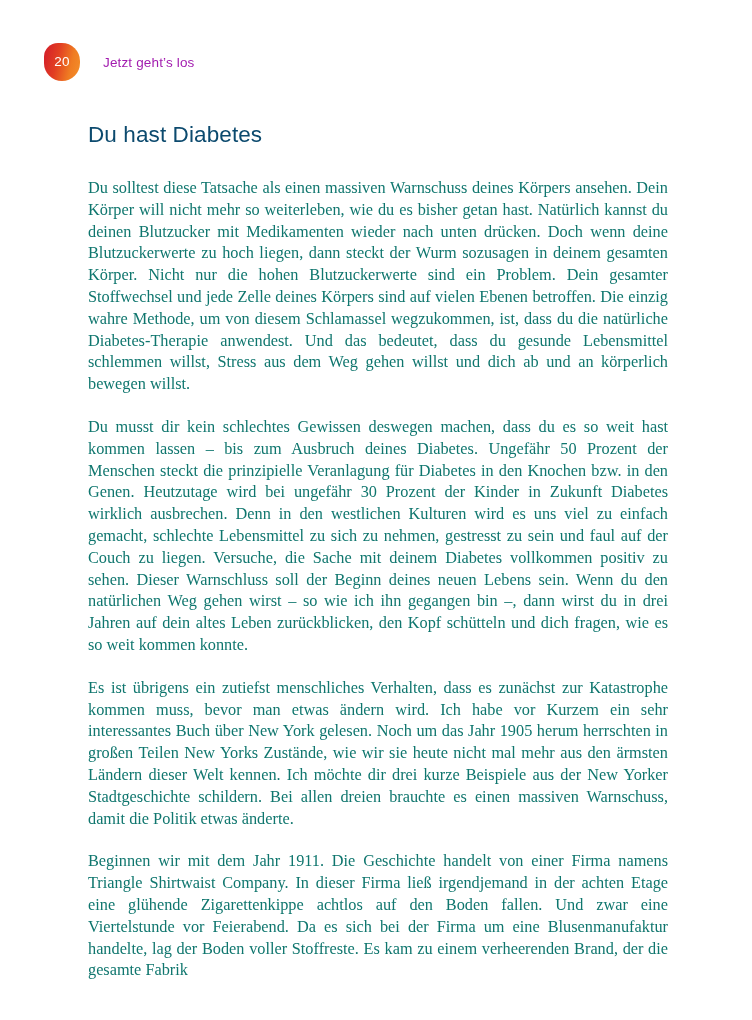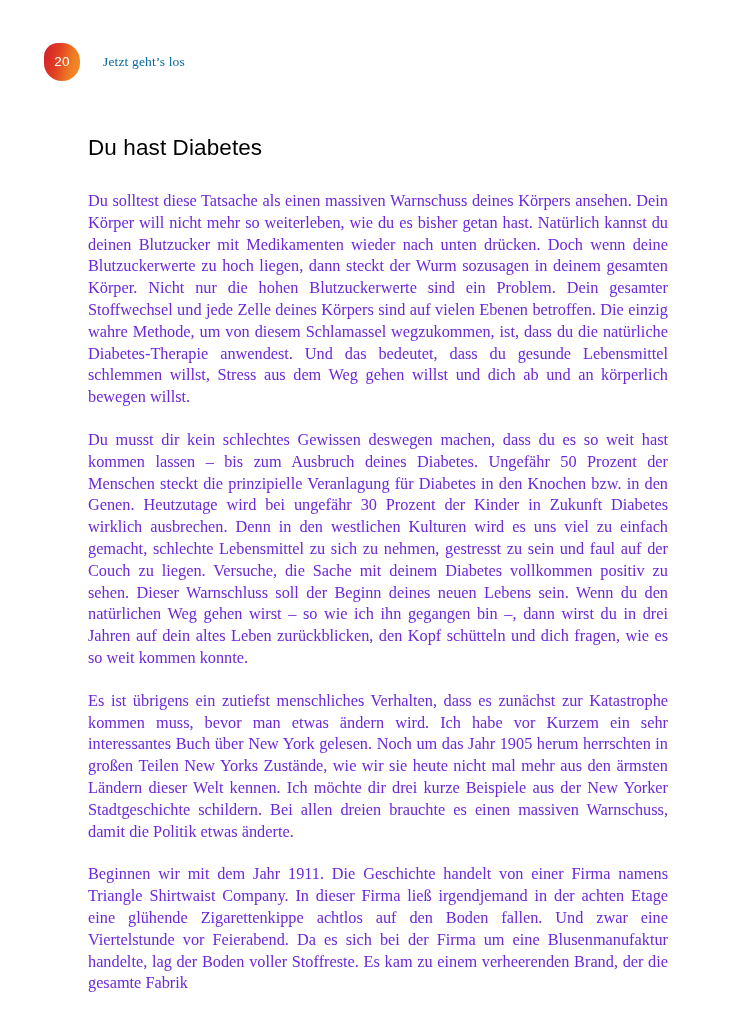--- a/index.html
+++ b/index.html
@@ -51,51 +51,51 @@
     font-size: 13.5px;
     font-weight: 400;
     color: #ffffff;
     letter-spacing: 0.3px;
     line-height: 1;
     padding-bottom: 1px;
   }
 
   .running-header-title {
     margin-left: 15px;
-    font-family: Liberation Serif, serif;
+    font-family: Liberation Sans, sans-serif;
     font-size: 13.5px;
     font-weight: 400;
-    color: #0369a1;
+    color: #a21caf;
     letter-spacing: 0.15px;
     white-space: nowrap;
   }
 
   
   .content {
     position: absolute;
     left: 88px;
     top: 118px;
     width: 580px;
   }
 
   h1.section-title {
     font-family: "Liberation Sans", "DejaVu Sans", sans-serif;
     font-size: 22.5px;
     font-weight: 400;
-    color: #000000;
+    color: #0c4a6e;
     letter-spacing: 0.1px;
-    margin: 16px 0 29px 0;
+    margin: 3px 0 29px 0;
     line-height: 1.2;
   }
 
   p.body-par {
     font-family: "Liberation Serif", "DejaVu Serif", serif;
     font-size: 16.3px;
     line-height: 21.8px;
-    color: #6d28d9;
+    color: #0f766e;
     text-align: justify;
     text-justify: inter-word;
     hyphens: auto;
     -webkit-hyphens: auto;
     margin: 0 0 21px 0;
   }
   p.body-par:last-child { margin-bottom: 0; }
 </style>
 </head>
 <body>

